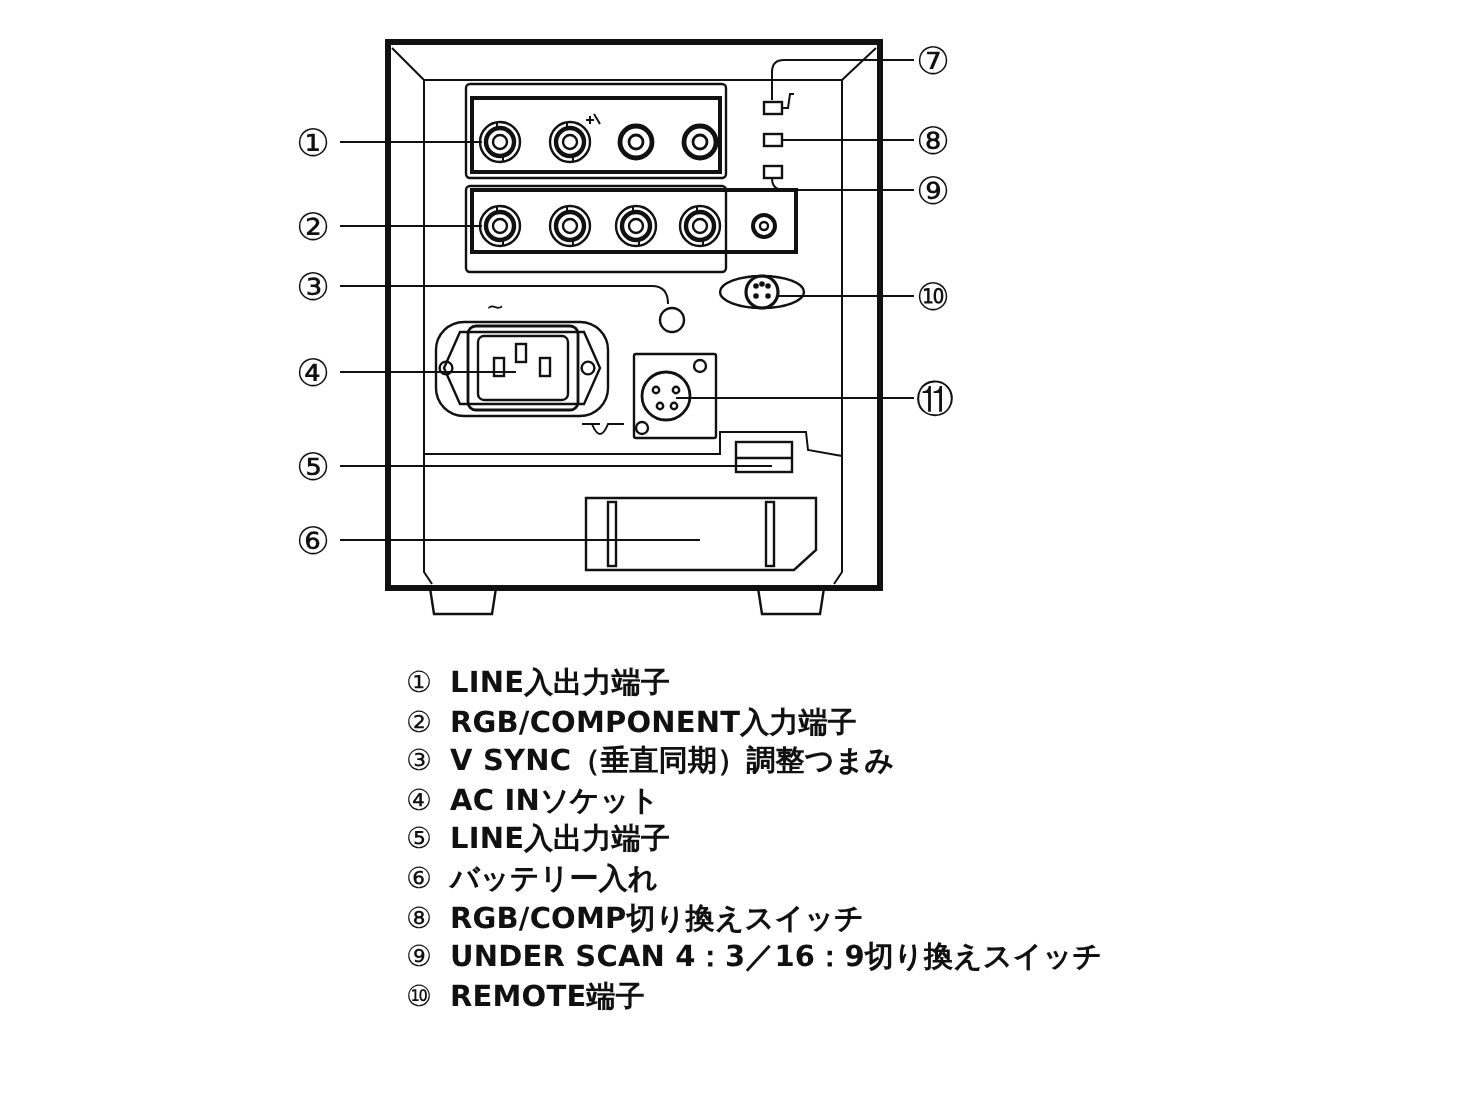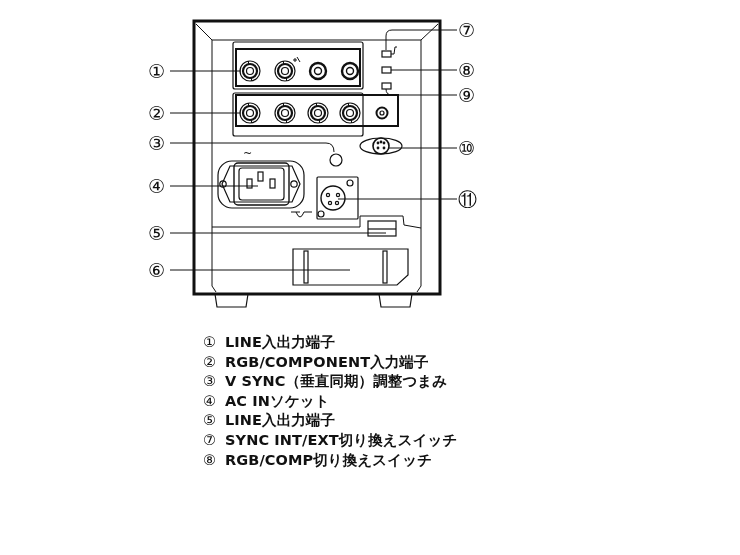--- a/index.html
+++ b/index.html
@@ -169,15 +169,17 @@
     <text class="callout-num" x="458" y="206">⑪</text>
   </g>
 </svg>
 
 <ul id="legend">
   <li><span class="num">①</span><span>LINE入出力端子</span></li>
   <li><span class="num">②</span><span>RGB/COMPONENT入力端子</span></li>
   <li><span class="num">③</span><span>V SYNC（垂直同期）調整つまみ</span></li>
   <li><span class="num">④</span><span>AC INソケット</span></li>
   <li><span class="num">⑤</span><span>LINE入出力端子</span></li>
-  <li><span class="num">⑦</span><span>SYNC INT/EXT切り換えスイッチ</span></li>
+  <li><span class="num">⑥</span><span>バッテリー入れ</span></li>
   <li><span class="num">⑧</span><span>RGB/COMP切り換えスイッチ</span></li>
+  <li><span class="num">⑨</span><span>UNDER SCAN 4：3／16：9切り換えスイッチ</span></li>
+  <li><span class="num">⑩</span><span>REMOTE端子</span></li>
 </ul>
 
 </body></html>

